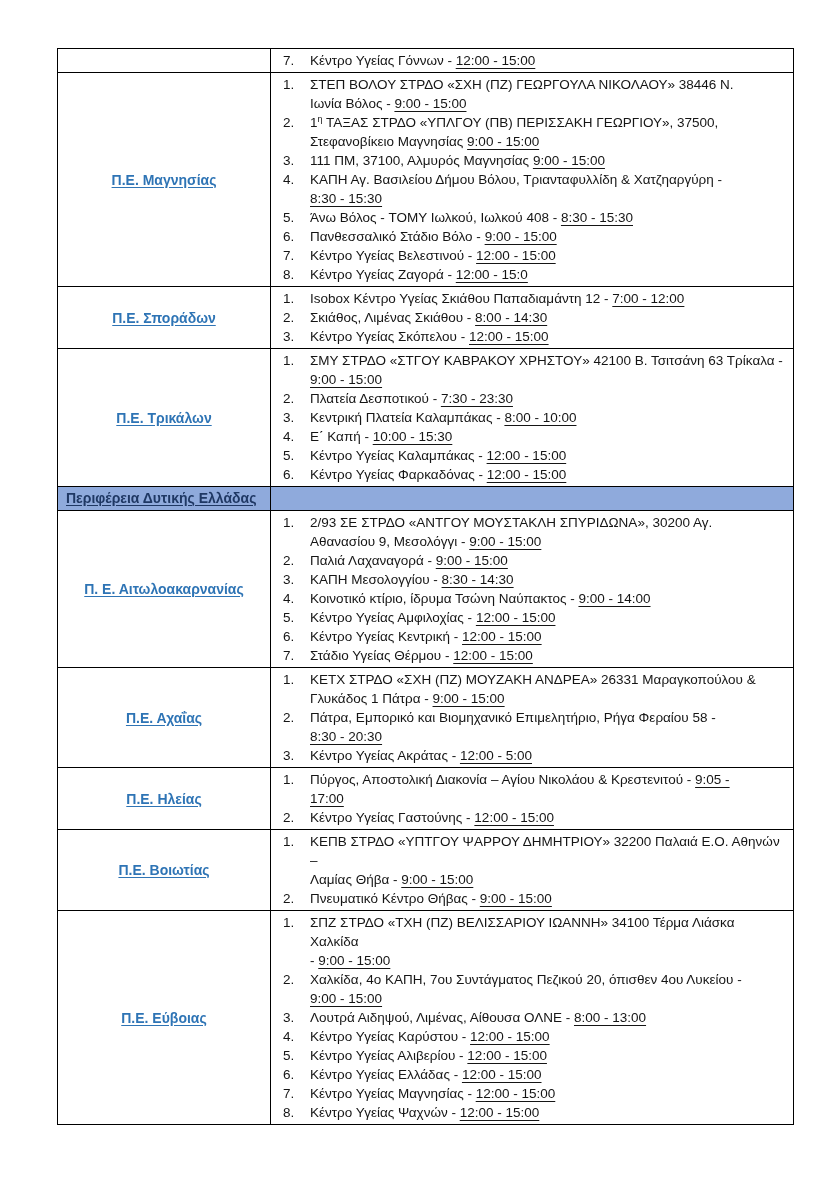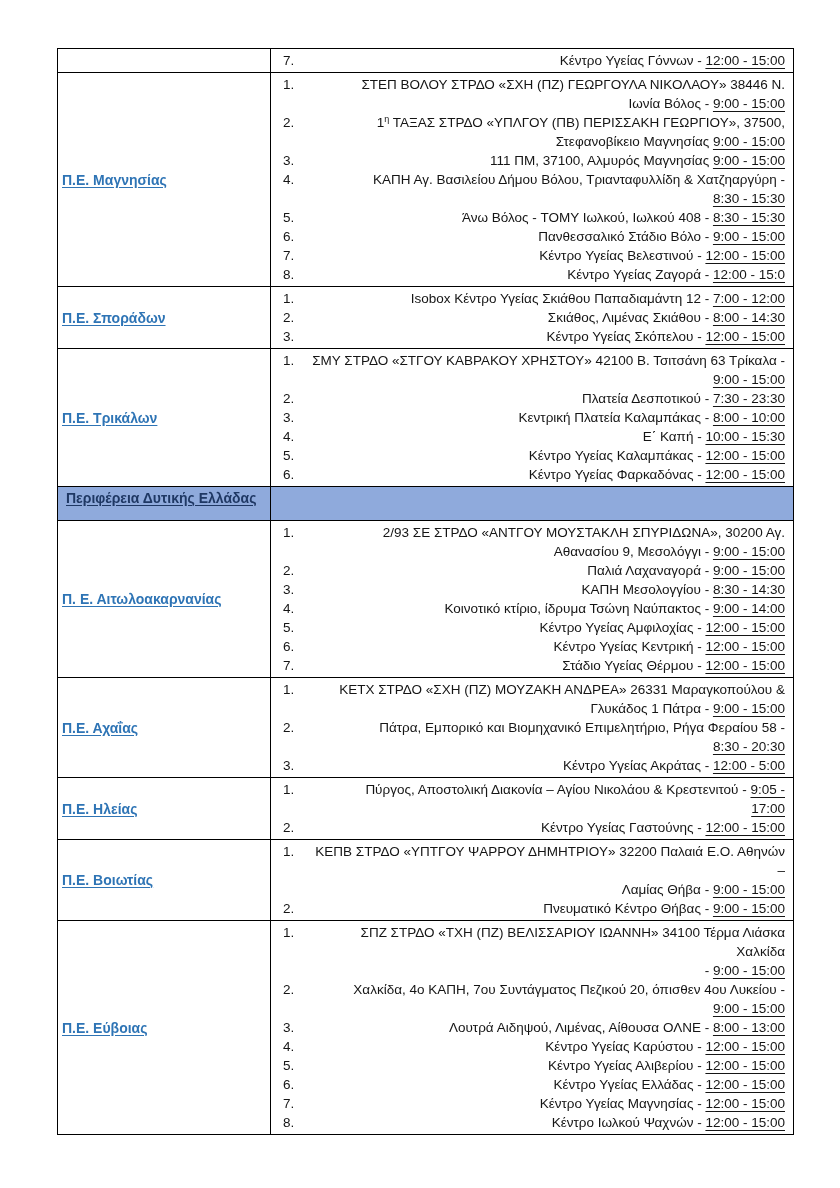--- a/index.html
+++ b/index.html
@@ -20,48 +20,49 @@
   }
   table.doc-table{
     position:absolute;left:57px;top:48px;width:737px;
     border-collapse:collapse;table-layout:fixed;
   }
   .doc-table td{
     border:1.5px solid var(--border-color);
     vertical-align:middle;
   }
   td.label-cell{
+    text-align:center;
     vertical-align:middle;
     padding:2px 4px;
   }
   .region-label{
     color:var(--link-color);
     font-weight:bold;
     font-size:14px;
     text-decoration:underline;
     text-underline-offset:2px;
   }
   td.list-cell{
     padding:2px 8px 2px 12px;
     font-size:13.5px;
     line-height:19px;
     color:var(--body-text);
     vertical-align:top;
   }
   .item{display:flex;}
   .num{flex:0 0 27px;}
-  .content{flex:1;white-space:pre-wrap;text-align:right;}
+  .content{flex:1;white-space:pre-wrap;}
   .time{
     text-decoration:underline;
     text-underline-offset:2.5px;
   }
   sup{font-size:9px;line-height:0;}
   tr.section-row td{
     background:var(--section-bg);
-    padding:1px 4px 12px 8px;
+    padding:1px 4px 2px 8px;
     line-height:19px;
   }
   .section-label{
     font-weight:bold;
     font-size:14px;
     color:var(--section-text);
     text-decoration:underline;
     text-underline-offset:2px;
     white-space:nowrap;
   }
@@ -285,19 +286,19 @@
             <div class="item">
               <span class="num">6.</span>
               <span class="content"><span>Κέντρο Υγείας Ελλάδας - </span><span class="time">12:00 - 15:00</span></span>
             </div>
             <div class="item">
               <span class="num">7.</span>
               <span class="content"><span>Κέντρο Υγείας Μαγνησίας - </span><span class="time">12:00 - 15:00</span></span>
             </div>
             <div class="item">
               <span class="num">8.</span>
-              <span class="content"><span>Κέντρο Ιωλκού Ψαχνών - </span><span class="time">12:00 - 15:00</span></span>
+              <span class="content"><span>Κέντρο Υγείας Ψαχνών - </span><span class="time">12:00 - 15:00</span></span>
             </div>
           </td>
         </tr>
       </tbody>
   </table>
 </div>
 
 </body></html>

